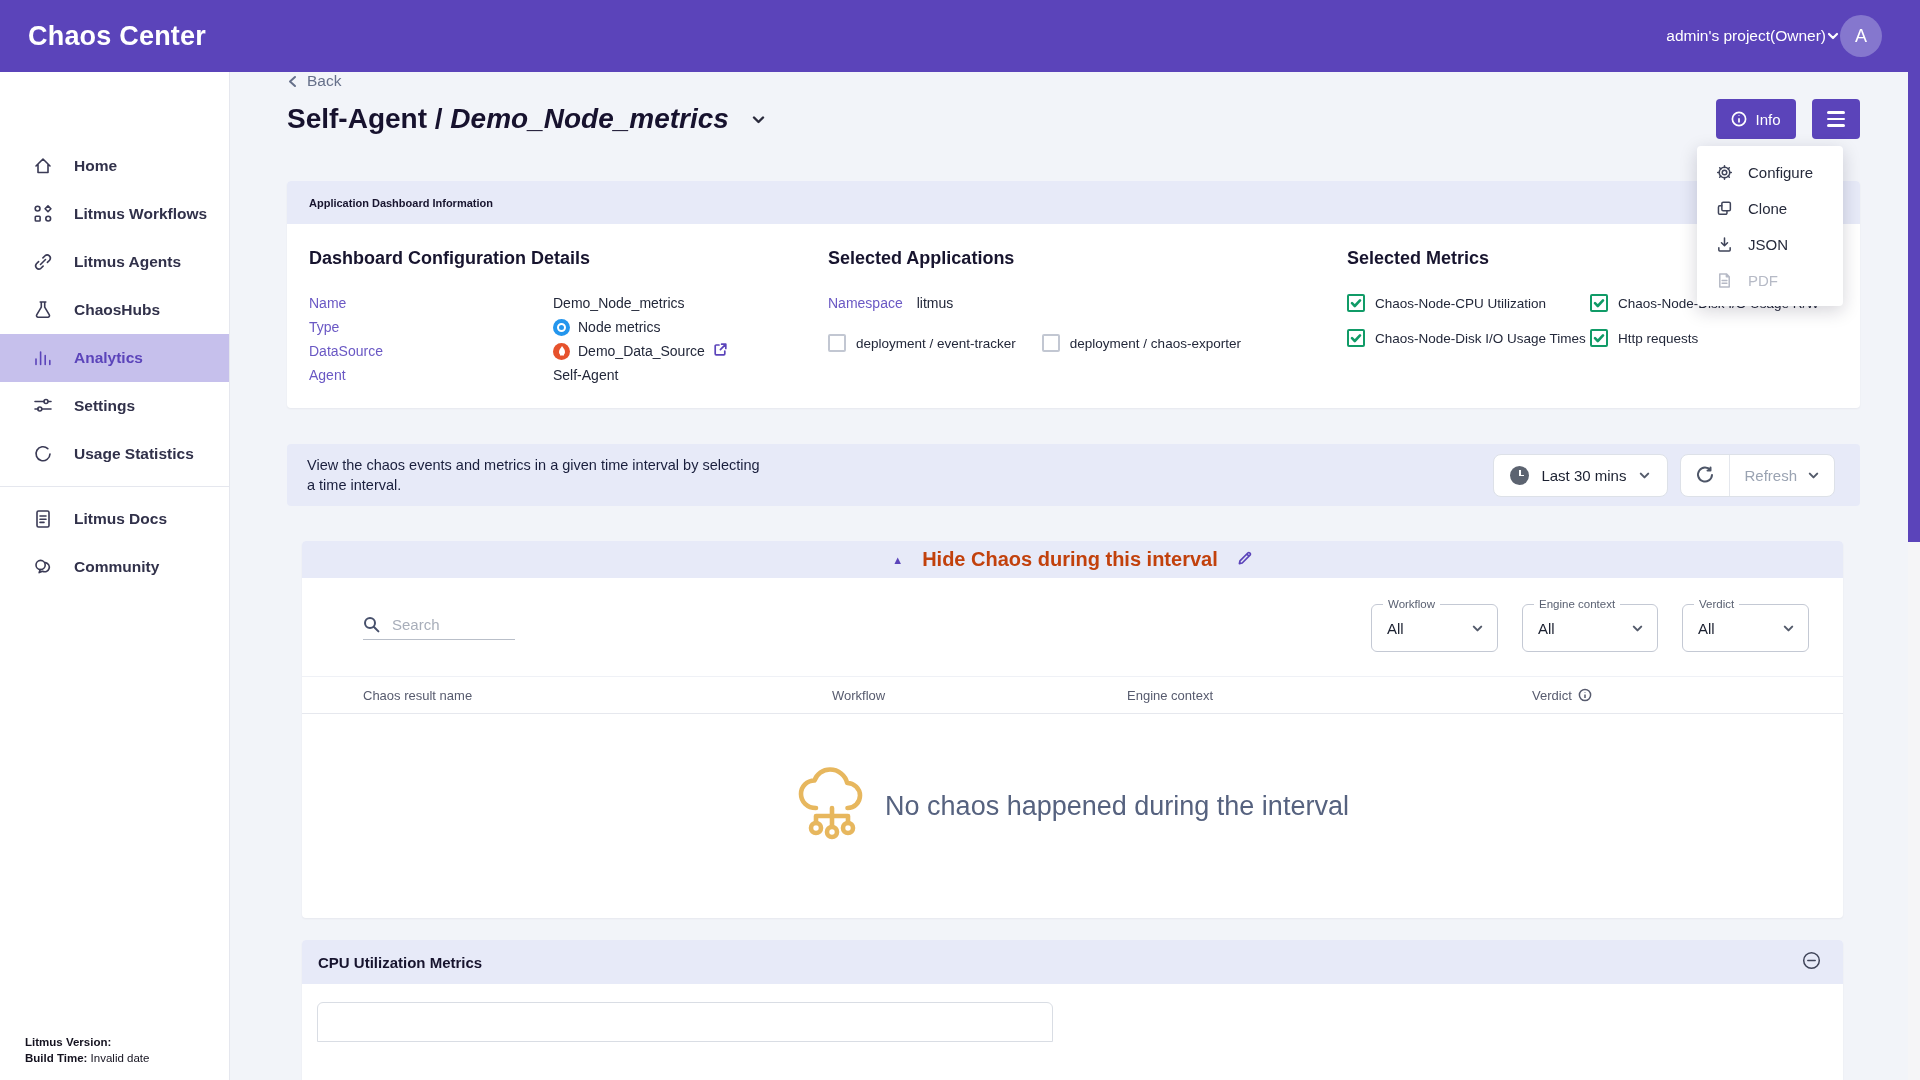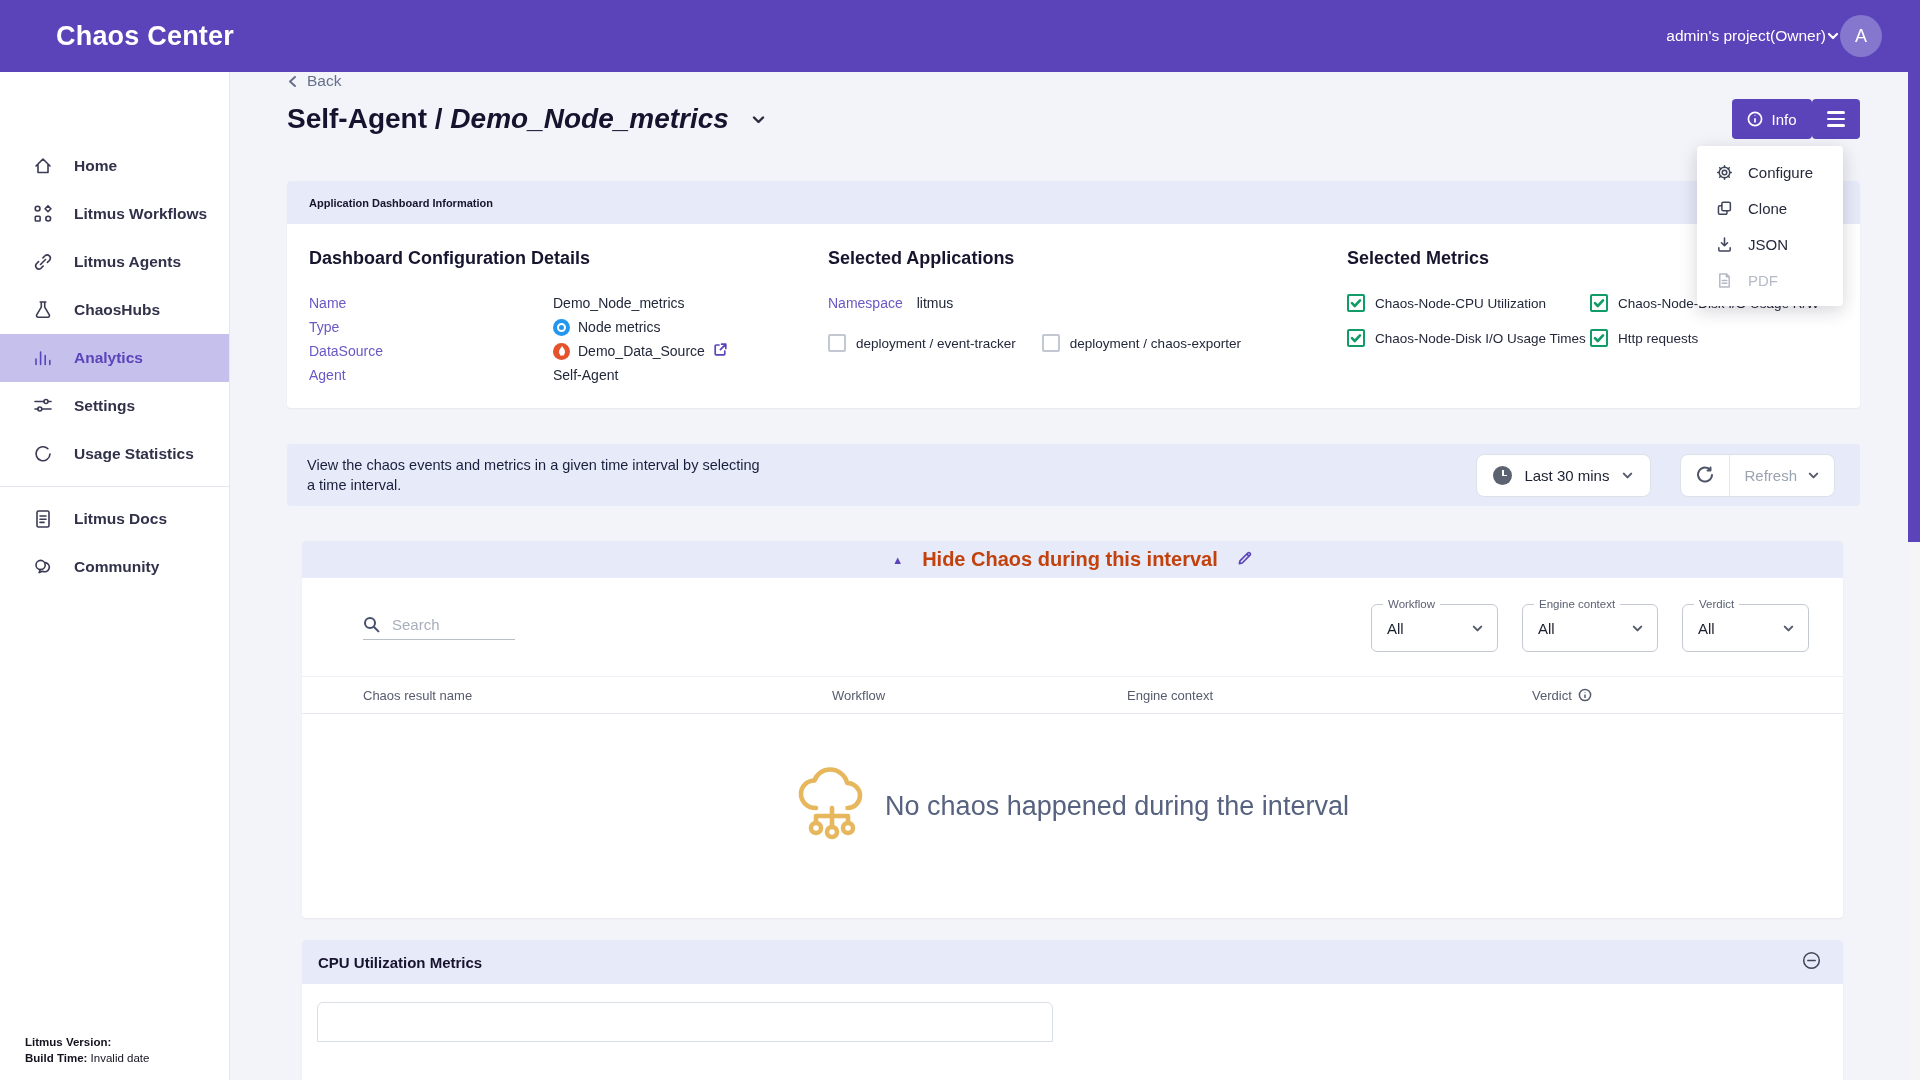--- a/index.html
+++ b/index.html
@@ -1,21 +1,21 @@
 <!DOCTYPE html>
 <html><head>
 <meta charset="utf-8">
 <style>
   * { margin:0; padding:0; box-sizing:border-box; }
   html,body { width:1920px; height:1080px; overflow:hidden; }
   body { font-family:"Liberation Sans", sans-serif; background:#F2F4F9; color:#23283A; }
 
   
   .topbar { position:fixed; top:0; left:0; width:1920px; height:72px; background:#5B44BA;
-            display:flex; align-items:center; justify-content:space-between; padding:0 38px 0 56px; z-index:50; }
+            display:flex; align-items:center; justify-content:space-between; padding:0 38px 0 28px; z-index:50; }
   .brand { color:#fff; font-size:27px; font-weight:bold; letter-spacing:.2px; }
   .topbar-right { display:flex; align-items:center; }
   .project-label { color:#fff; font-size:15.5px; }
   .chev-white { width:14px; height:14px; stroke:#fff; fill:none; stroke-width:2.2; stroke-linecap:round; stroke-linejoin:round; }
   .avatar { width:42px; height:42px; border-radius:50%; background:#8577CE; color:#fff;
             display:flex; align-items:center; justify-content:center; font-size:18px; }
 
   
   .sidebar { position:fixed; top:72px; left:0; width:230px; height:1008px; background:#fff;
              border-right:1px solid #E5E7EE; padding-top:70px; z-index:40; }
@@ -34,21 +34,21 @@
   .breadcrumb { margin-top:40px; font-size:14px; color:#3E4357; display:flex; gap:8px; }
   .breadcrumb .sep { color:#8A90A0; }
   .back-row { margin-top:16px; display:flex; align-items:center; gap:9px; color:#66708A; font-size:15.5px; cursor:pointer; }
   .back-row svg { width:11px; height:13px; stroke:#66708A; fill:none; stroke-width:2; stroke-linecap:round; stroke-linejoin:round; }
 
   .title-row { margin-top:9px; height:40px; display:flex; align-items:center; justify-content:space-between; position:relative; }
   .title-left { display:flex; align-items:center; }
   .page-title { font-size:28px; font-weight:bold; color:#17122E; }
   .page-title em { font-style:italic; font-weight:bold; }
   .title-caret { width:17px; height:17px; margin-left:21px; stroke:#2A2A3C; fill:none; stroke-width:2.4; stroke-linecap:round; stroke-linejoin:round; cursor:pointer; }
-  .title-buttons { display:flex; }
+  .title-buttons { display:flex; gap:16px; }
   .btn-info { height:40px; width:80px; background:#5B44BA; border:none; border-radius:4px; color:#fff;
               font-size:15px; font-family:inherit; display:flex; align-items:center; justify-content:center; gap:8px; cursor:pointer; }
   .btn-info svg { width:16px; height:16px; stroke:#fff; fill:none; stroke-width:1.7; }
   .btn-burger { height:40px; width:48px; background:#5B44BA; border:none; border-radius:4px;
                 display:flex; flex-direction:column; align-items:center; justify-content:center; gap:4px; cursor:pointer; }
   .btn-burger span { width:18px; height:2.4px; background:#fff; border-radius:2px; }
 
   .menu-pop { position:absolute; top:47px; right:17px; width:146px; background:#fff; border-radius:4px;
               box-shadow:0 5px 18px rgba(23,18,46,.18); padding:8px 0; z-index:60; }
   .menu-item { height:36px; display:flex; align-items:center; gap:15px; padding-left:19px;
@@ -85,21 +85,21 @@
   .check-item { display:flex; align-items:center; gap:10px; font-size:13.5px; color:#23283A; }
   .cb { width:18px; height:18px; border:2px solid #C2C7D2; border-radius:2px; background:#fff; flex:0 0 auto; cursor:pointer; }
   .cb.checked { border-color:#109B67; display:flex; align-items:center; justify-content:center; }
   .cb.checked svg { width:12px; height:12px; stroke:#109B67; fill:none; stroke-width:2.6; stroke-linecap:round; stroke-linejoin:round; }
   .metrics-grid { margin-top:25px; display:grid; grid-template-columns:243px auto; row-gap:17px; }
 
   
   .interval-bar { margin-top:36px; height:62px; background:#E7EAF8; border-radius:4px;
                   display:flex; align-items:center; justify-content:space-between; padding:0 25px 0 20px; }
   .interval-text { max-width:455px; font-size:14.5px; font-weight:500; color:#1A1F3D; line-height:20px; }
-  .interval-controls { display:flex; align-items:flex-end; gap:29px;margin-left:43px; }
+  .interval-controls { display:flex; align-items:flex-end; gap:12px;margin-left:43px; }
   .range-btn { height:43px; background:#fff; border:1px solid #DDE1E8; border-radius:8px;
                display:flex; align-items:center; gap:12px; padding:0 16px; font-size:15px; color:#1B2030; cursor:pointer; }
   .clock-icon { width:19px; height:19px; border-radius:50%; background:#5C6370; position:relative; }
   .clock-icon:before { content:""; position:absolute; left:9px; top:4px; width:1.8px; height:6px; background:#fff; }
   .clock-icon:after  { content:""; position:absolute; left:9px; top:9px; width:5px; height:1.8px; background:#fff; }
   .chev-slate { width:13px; height:13px; stroke:#545B6B; fill:none; stroke-width:2.2; stroke-linecap:round; stroke-linejoin:round; }
   .refresh-group { display:flex; height:43px; border:1px solid #DDE1E8; border-radius:8px; background:#fff; overflow:hidden; }
   .refresh-icon-btn { width:49px; display:flex; align-items:center; justify-content:center; border-right:1px solid #E4E7ED; cursor:pointer; }
   .refresh-icon-btn svg { width:20px; height:20px; stroke:#4E5668; fill:none; stroke-width:2; stroke-linecap:round; stroke-linejoin:round; }
   .refresh-label-btn { display:flex; align-items:center; gap:10px; padding:0 14px; font-size:15px; color:#9AA3B2; cursor:pointer; }

